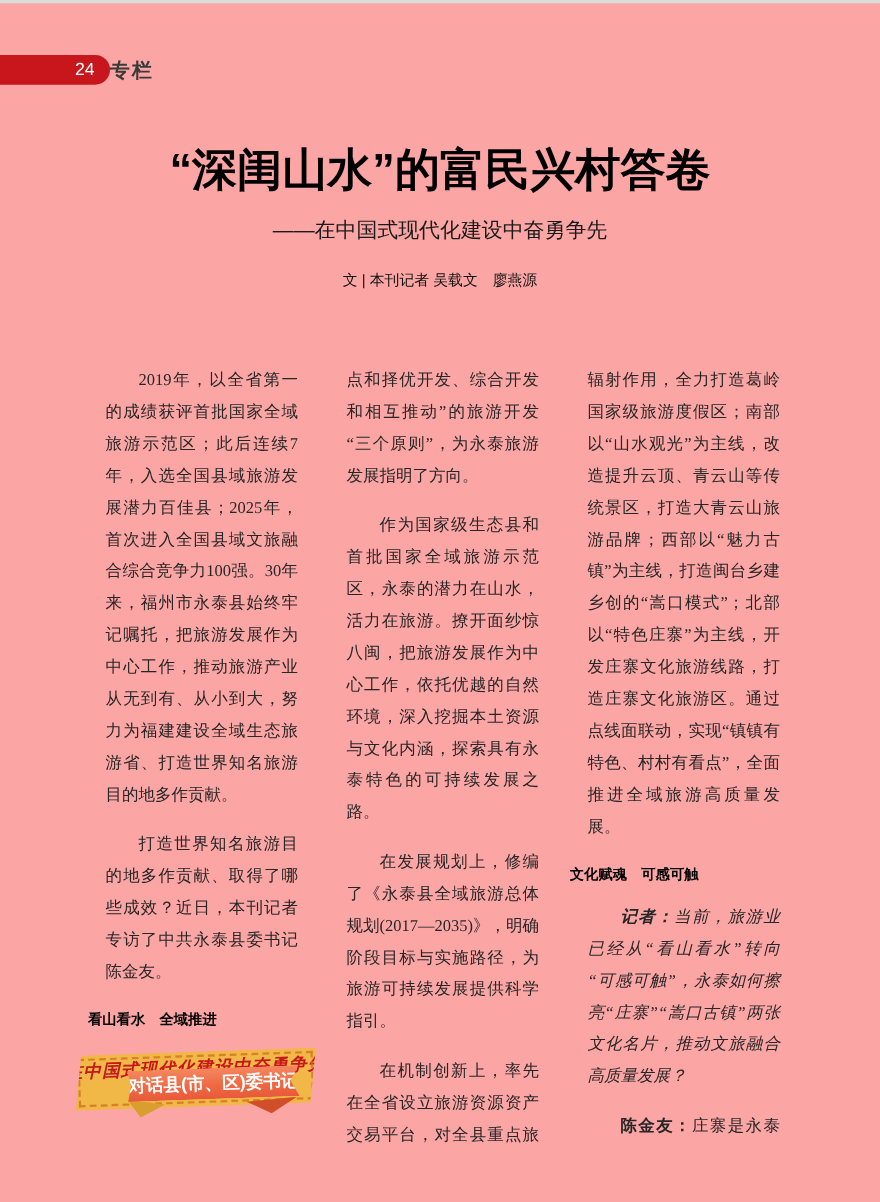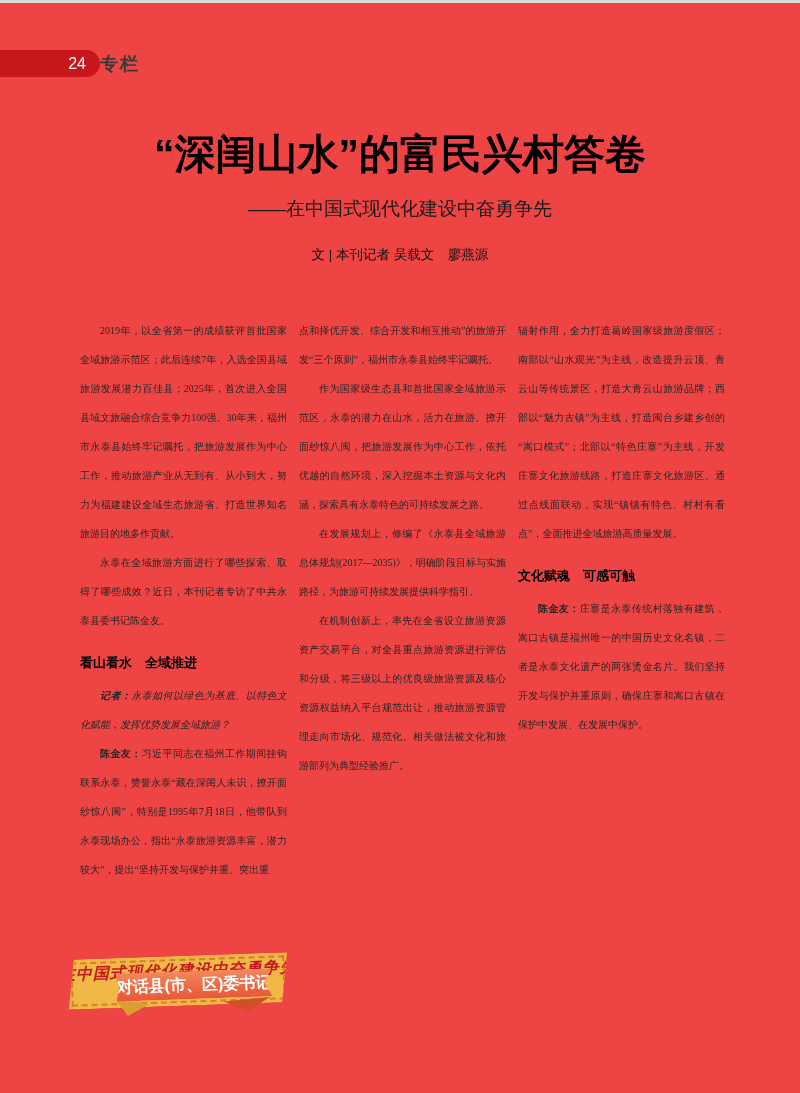--- a/index.html
+++ b/index.html
@@ -1,16 +1,16 @@
 <!DOCTYPE html>
 <html lang="zh"><head>
 <meta charset="utf-8">
 <style>
   html,body{margin:0;padding:0;background:#fff;}
-  .page{position:relative;width:800px;height:1093px;background:#ef4444;overflow:hidden;
+  .page{position:relative;width:800px;height:1093px;background:#fca5a5;overflow:hidden;
         font-family:"Liberation Serif","DejaVu Serif",serif;color:#222;}
   .top-edge{position:absolute;top:0;left:0;width:100%;height:3px;background:#dcdcdc;}
 
   
   .page-tab{position:absolute;top:50px;left:0;width:100px;height:27px;background:#c8161d;
             border-radius:0 14px 14px 0;display:flex;align-items:center;justify-content:flex-end;
             padding-right:14px;box-sizing:border-box;}
   .page-tab span{color:#fff;font-size:16px;font-family:"Liberation Sans",sans-serif;}
   .section-label{position:absolute;top:52px;left:100px;font-size:18px;font-weight:700;
                  color:#3a3a3a;font-family:"Liberation Sans","DejaVu Sans",sans-serif;letter-spacing:2px;}
@@ -23,21 +23,21 @@
             font-family:"Liberation Sans","DejaVu Sans",sans-serif;}
   .byline{margin-top:24px;font-size:13.5px;font-weight:400;color:#111;
           font-family:"Liberation Sans","DejaVu Sans",sans-serif;}
 
   
   .article{position:absolute;top:316px;left:80px;width:646px;display:flex;gap:12px;
            align-items:flex-start;}
   .col{width:207px;overflow:hidden;}
   .col-0{height:620px;}
   .col-1,.col-2{height:726px;}
-  .para{margin:0;font-size:10px;line-height:29px;text-align:justify;color:#262626;}
+  .para{margin:16px;font-size:15px;line-height:29px;text-align:justify;color:#262626;}
   .para.ind{text-indent:2em;}
   .para b{font-weight:700;}
   .para.kai{font-style:italic;}
   .sec-h{margin:19px 0 9px 0;font-size:13px;font-weight:700;color:#000;
          font-family:"Liberation Sans","DejaVu Sans",sans-serif;}
 
   
   .ribbon{position:absolute;top:948px;left:66px;width:236px;height:90px;}
   .rb-yellow{position:absolute;left:2px;top:8px;width:220px;height:50px;background:#f1b747;
              transform:rotate(-2deg);clip-path:polygon(3% 0,100% 0,97% 100%,0 100%);
@@ -70,34 +70,35 @@
 
   <div class="masthead">
     <h1 class="title">“深闺山水”的富民兴村答卷</h1>
     <div class="subtitle">——在中国式现代化建设中奋勇争先</div>
     <div class="byline">文 | 本刊记者 吴载文　廖燕源</div>
   </div>
 
   <div class="article">
     <div class="col col-0">
         <p class="para ind">2019年，以全省第一的成绩获评首批国家全域旅游示范区；此后连续7年，入选全国县域旅游发展潜力百佳县；2025年，首次进入全国县域文旅融合综合竞争力100强。30年来，福州市永泰县始终牢记嘱托，把旅游发展作为中心工作，推动旅游产业从无到有、从小到大，努力为福建建设全域生态旅游省、打造世界知名旅游目的地多作贡献。</p>
-        <p class="para ind">永泰在全域旅游方面进行了哪些探索、取得了哪些成效？近日，本刊记者专访了中共永泰县委书记陈金友。</p>
+        <p class="para ind">打造世界知名旅游目的地多作贡献、取得了哪些成效？近日，本刊记者专访了中共永泰县委书记陈金友。</p>
         <h3 class="sec-h">看山看水　全域推进</h3>
         <p class="para kai ind"><b>记者：</b>永泰如何以绿色为基底、以特色文化赋能，发挥优势发展全域旅游？</p>
         <p class="para ind"><b>陈金友：</b>习近平同志在福州工作期间挂钩联系永泰，赞誉永泰“藏在深闺人未识，撩开面纱惊八闽”，特别是1995年7月18日，他带队到永泰现场办公，指出“永泰旅游资源丰富，潜力较大”，提出“坚持开发与保护并重、突出重</p>
       </div>
     <div class="col col-1">
-        <p class="para">点和择优开发、综合开发和相互推动”的旅游开发“三个原则”，福州市永泰县始终牢记嘱托。</p>
+        <p class="para">点和择优开发、综合开发和相互推动”的旅游开发“三个原则”，为永泰旅游发展指明了方向。</p>
         <p class="para ind">作为国家级生态县和首批国家全域旅游示范区，永泰的潜力在山水，活力在旅游。撩开面纱惊八闽，把旅游发展作为中心工作，依托优越的自然环境，深入挖掘本土资源与文化内涵，探索具有永泰特色的可持续发展之路。</p>
         <p class="para ind">在发展规划上，修编了《永泰县全域旅游总体规划(2017—2035)》，明确阶段目标与实施路径，为旅游可持续发展提供科学指引。</p>
         <p class="para ind">在机制创新上，率先在全省设立旅游资源资产交易平台，对全县重点旅游资源进行评估和分级，将三级以上的优良级旅游资源及核心资源权益纳入平台规范出让，推动旅游资源管理走向市场化、规范化。相关做法被文化和旅游部列为典型经验推广。</p>
       </div>
     <div class="col col-2">
         <p class="para">辐射作用，全力打造葛岭国家级旅游度假区；南部以“山水观光”为主线，改造提升云顶、青云山等传统景区，打造大青云山旅游品牌；西部以“魅力古镇”为主线，打造闽台乡建乡创的“嵩口模式”；北部以“特色庄寨”为主线，开发庄寨文化旅游线路，打造庄寨文化旅游区。通过点线面联动，实现“镇镇有特色、村村有看点”，全面推进全域旅游高质量发展。</p>
         <h3 class="sec-h">文化赋魂　可感可触</h3>
+        <p class="para kai ind"><b>记者：</b>当前，旅游业已经从“看山看水”转向“可感可触”，永泰如何擦亮“庄寨”“嵩口古镇”两张文化名片，推动文旅融合高质量发展？</p>
         <p class="para ind"><b>陈金友：</b>庄寨是永泰传统村落独有建筑，嵩口古镇是福州唯一的中国历史文化名镇，二者是永泰文化遗产的两张烫金名片。我们坚持开发与保护并重原则，确保庄寨和嵩口古镇在保护中发展、在发展中保护。</p>
       </div>
   </div>
 
   <div class="ribbon">
     <div class="rb-yellow">
       <span class="rb-line1">在中国式现代化建设中奋勇争先</span>
     </div>
     <div class="rb-fold-y"></div>
     <div class="rb-fold-o"></div>

